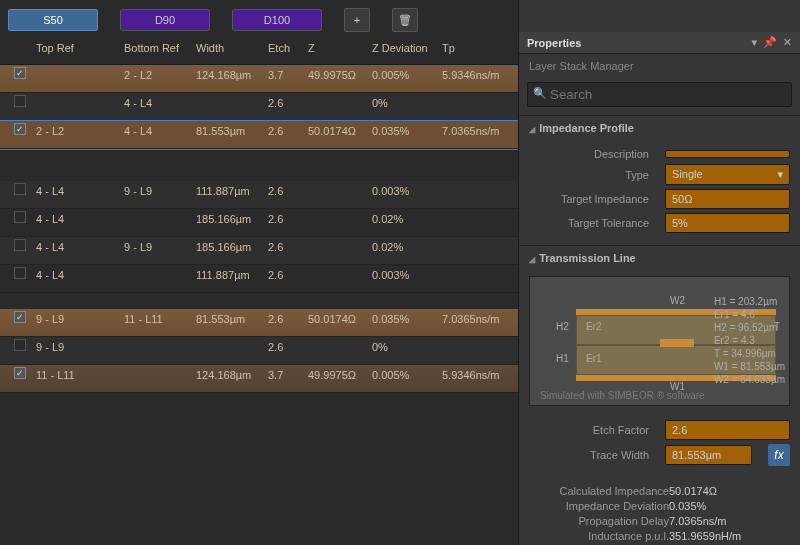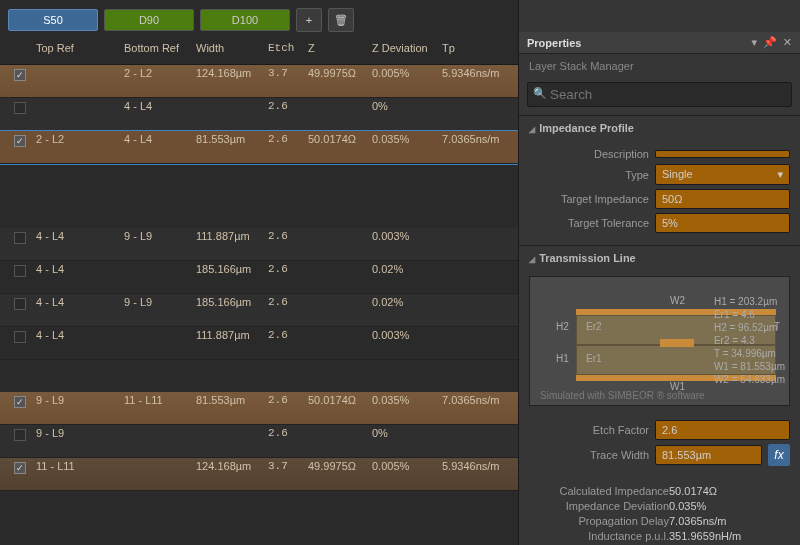--- a/index.html
+++ b/index.html
@@ -1,63 +1,63 @@
 <!DOCTYPE html>
 <html><head>
 <meta charset="utf-8">
 <style>
 * { box-sizing: border-box; margin: 0; padding: 0; font-family: "Segoe UI", Arial, sans-serif; }
 body { background: #2d2d2d; color: #b8b8b8; font-size: 11px; display: flex; width: 800px; height: 545px; overflow: hidden; }
 .left { flex: 1; display: flex; flex-direction: column; background: #2a2a2a; }
 .right { width: 340px; background: #363636; border-left: 1px solid #1a1a1a; display: flex; flex-direction: column; }
 
 
-.tab-bar { display: flex; gap: 6px; padding: 8px 8px 4px 8px; align-items: center; }
-.tab { border: 1px solid #555; background: #4d7c0f; color: #ccc; padding: 4px 0; width: 90px; text-align: center; border-radius: 2px; cursor: pointer; }
+.tab-bar { display: flex; gap: 22px; padding: 8px 8px 4px 8px; align-items: center; }
+.tab { border: 1px solid #555; background: #4c1d95; color: #ccc; padding: 4px 0; width: 90px; text-align: center; border-radius: 2px; cursor: pointer; }
 .tab.active { background: #3e6896; color: #fff; border-color: #5a88b8; }
 .icon-btn { width: 26px; height: 24px; border: 1px solid #555; background: #3b3b3b; border-radius: 2px; display: flex; align-items: center; justify-content: center; color: #ccc; cursor: pointer; }
 
 
 .thead { display: flex; padding: 4px 8px 8px 8px; color: #9a9a9a; border-bottom: 1px solid #1a1a1a; }
 .thead .chk { width: 24px; }
 .thead .col { padding: 2px 4px; }
 .tbody { flex: 1; overflow-y: auto; }
-.row { display: flex; align-items: flex-end; height: 28px; padding: 16px 8px; border-bottom: 1px solid #222; }
+.row { display: flex; align-items: flex-start; height: 28px; padding: 2px 8px; border-bottom: 1px solid #222; }
 .row:nth-child(even) { background: #2f2f2f; }
 .row.stripe { background: linear-gradient(#7a5a3c,#6e4f33); }
 .row.stripe-dull { background: linear-gradient(#5e4a38,#544130); color: #a08a70; }
 .row.sel { background: #6e4f33; outline: 1px solid #3e83c6; }
 .row.gap { height: 16px; background: #2a2a2a; border: none; }
 .chk { width: 24px; display: flex; align-items: center; justify-content: center; }
 .chkbox { width: 12px; height: 12px; background: #2a2a2a; border: 1px solid #555; }
 .chkbox.on { background: #555; border-color: #888; }
 .chkbox.on::after { content: "✓"; color: #ddd; font-size: 9px; position: relative; top: -2px; left: 1px; }
 .col { padding: 2px 4px; overflow: hidden; white-space: nowrap; color: #cfc0a8; }
 .c-top { width: 60px; }
 .c-bot { width: 72px; margin-left: 28px; }
 .c-w { width: 72px; }
-.c-e { width: 40px; font-family: Liberation Mono, monospace; }
+.c-e { width: 40px; }
 .c-z { width: 64px; }
 .c-zd { width: 70px; }
 .c-tp { width: 72px; }
 
 
 .phead { display: flex; align-items: center; justify-content: space-between; padding: 4px 8px; background: #3f3f3f; border-bottom: 1px solid #222; margin-top: 32px; }
 .phead .title { color: #ddd; font-weight: 600; }
 .phead .ctrls { display: flex; gap: 6px; color: #aaa; }
 .phead .ctrls span { cursor: pointer; }
 .subtitle { padding: 6px 10px; color: #888; }
 .search { margin: 4px 8px 8px 8px; position: relative; }
 .search input { width: 100%; background: #2a2a2a; border: 1px solid #1a1a1a; color: #aaa; padding: 4px 6px 4px 22px; border-radius: 2px; }
 .search .icon { position: absolute; left: 6px; top: 5px; color: #888; }
 .section { border-top: 1px solid #222; }
 .section-h { padding: 6px 10px; color: #bbb; font-weight: 600; cursor: pointer; }
 .section-h::before { content: "◢"; font-size: 8px; margin-right: 4px; color: #888; display: inline-block; transform: rotate(0); }
 .form { padding: 4px 10px 8px 10px; }
-.form-row { display: flex; align-items: center; margin: 4px 0; gap: 6px; }
+.form-row { display: flex; align-items: center; margin: 4px 0; gap: 16px; }
 .form-row label { width: 120px; text-align: right; color: #9a9a9a; }
 .form-row .fld { flex: 1; background: #a16207; border: 1px solid #1a1a1a; color: #ccc; padding: 3px 6px; border-radius: 2px; }
 .form-row .fld.sel { display: flex; justify-content: space-between; }
 .fx { width: 22px; height: 22px; background: #3e6896; border-radius: 2px; display:flex;align-items:center;justify-content:center;color:#fff;font-style:italic;font-size:12px;cursor:pointer; }
 .tl-canvas { margin: 6px 10px; background: #4a4a4a; border: 1px solid #222; padding: 10px; height: 130px; position: relative; }
 .tl-canvas .er { position:absolute; left:46px; width:200px; height:30px; background:#7d7050; border:1px solid #5e543c; }
 .tl-canvas .er1 { top:68px; }
 .tl-canvas .er2 { top:38px; }
 .tl-canvas .copper { position:absolute; left:46px; width:200px; height:6px; background:#c98a3a; }
 .tl-canvas .cop-top { top:32px; }

